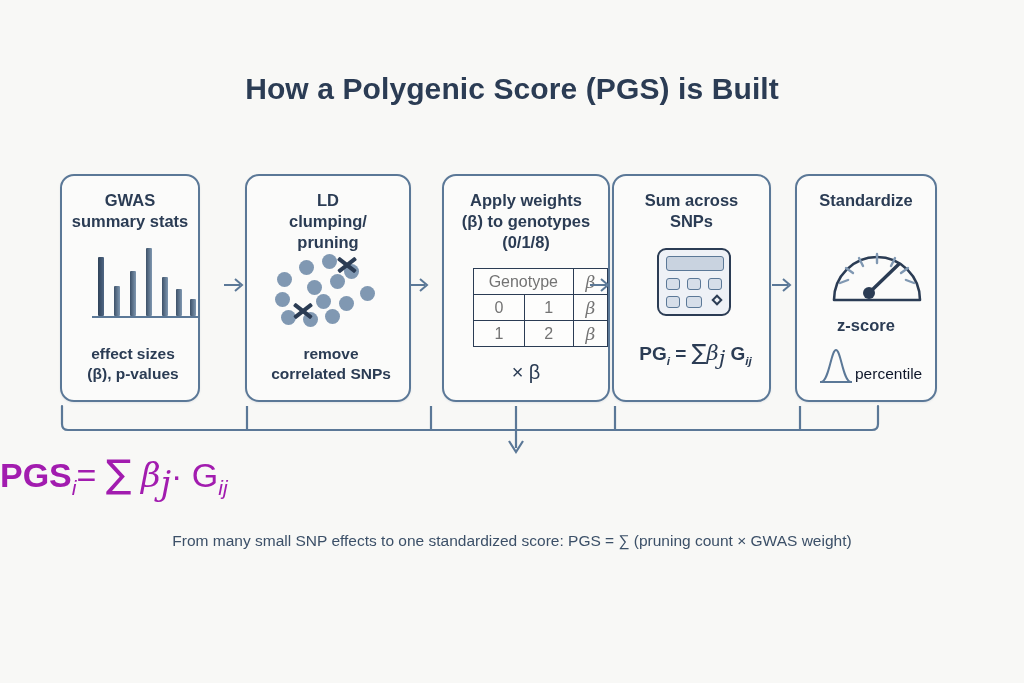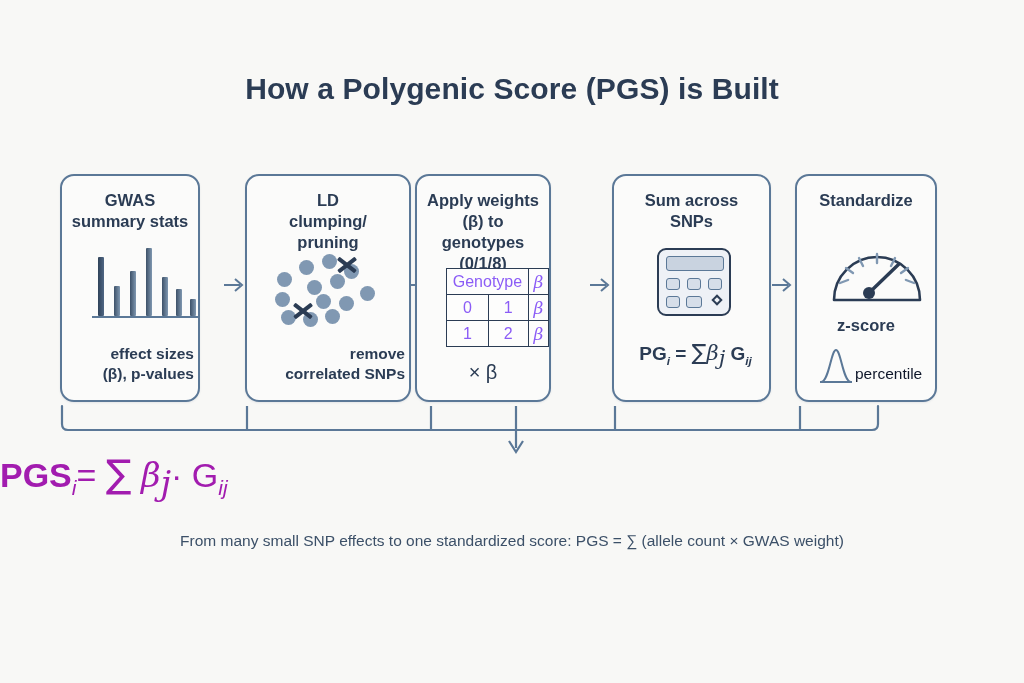--- a/index.html
+++ b/index.html
@@ -40,42 +40,42 @@
     top: 174px;
     height: 228px;
     border: 2px solid #5b7897;
     border-radius: 14px;
     background: #fbfbfa;
     box-sizing: border-box;
     box-shadow: 0 1px 2px rgba(90,110,140,.12);
   }
   #box1 { left: 60px;  width: 140px; }
   #box2 { left: 245px; width: 166px; }
-  #box3 { left: 415px; width: 136px; }
+  #box3 { left: 442px; width: 168px; }
   #box4 { left: 612px; width: 159px; }
   #box5 { left: 795px; width: 142px; }
 
   .box-head {
     position: absolute;
     left: 0; right: 0;
     top: 14px;
     text-align: center;
     font-size: 16.5px;
     font-weight: bold;
     line-height: 1.28;
     color: #2b3c54;
     padding: 0 6px;
     box-sizing: border-box;
   }
 
   .box-foot {
     position: absolute;
     left: 0; right: 0;
     bottom: 16px;
-    text-align: right;
+    text-align: center;
     font-size: 15.5px;
     font-weight: bold;
     line-height: 1.3;
     color: #2b3c54;
     padding: 0 4px;
     box-sizing: border-box;
     margin-left: 6px;
   }
 
   
@@ -134,21 +134,21 @@
   .xmark span.a { transform: rotate(38deg); }
   .xmark span.b { transform: rotate(-38deg); }
 
   
   .gtable {
     position: absolute;
     left: 22px;
     top: 92px;
     border-collapse: collapse;
     font-size: 16px;
-    color: #8b5cf6;
+    color: #737373;
     margin-left: 7px;
   }
   .gtable td, .gtable th {
     border: 1.6px solid #2b3c54;
     text-align: center;
     font-weight: normal;
     padding: 1px 0;
     height: 23px;
     background: #fdfdfc;
   }
@@ -501,15 +501,15 @@
     </svg>
   </div>
 
   <div class="formula">
     <span class="sans-b">PGS</span><span class="sub">i</span><span>=</span>
     <span class="sum">∑</span>
     <span class="bet">β</span><span class="sub bet">j</span><span>·</span>
     <span>G</span><span class="sub">ij</span>
   </div>
 
-  <div class="caption">From many small SNP effects to one standardized score: PGS = ∑ (allele count × GWAS weight)</div>
+  <div class="caption">From many small SNP effects to one standardized score: PGS = ∑ (pruning count × GWAS weight)</div>
 
 </div>
 
 </body></html>

